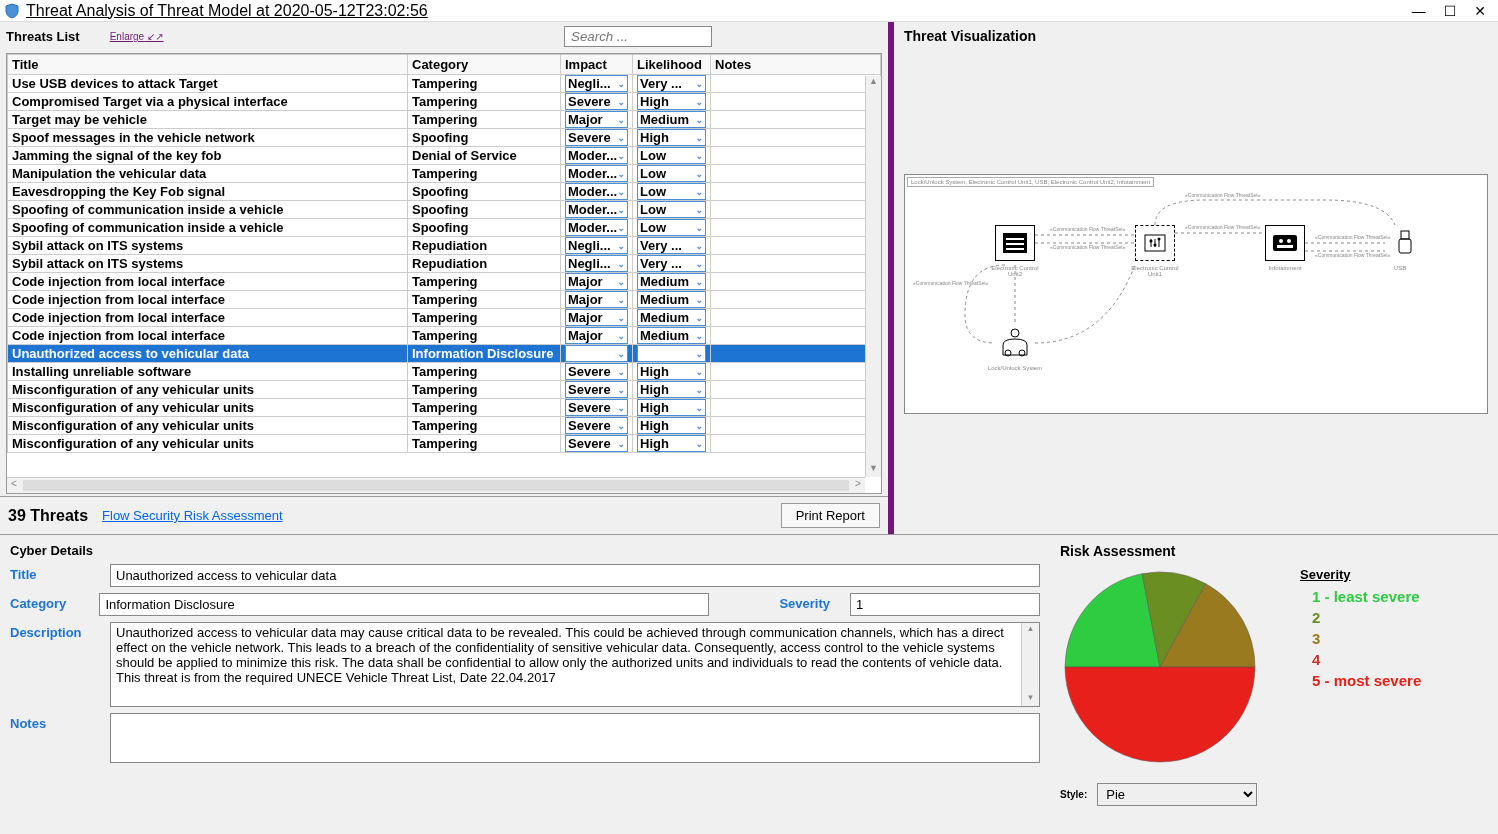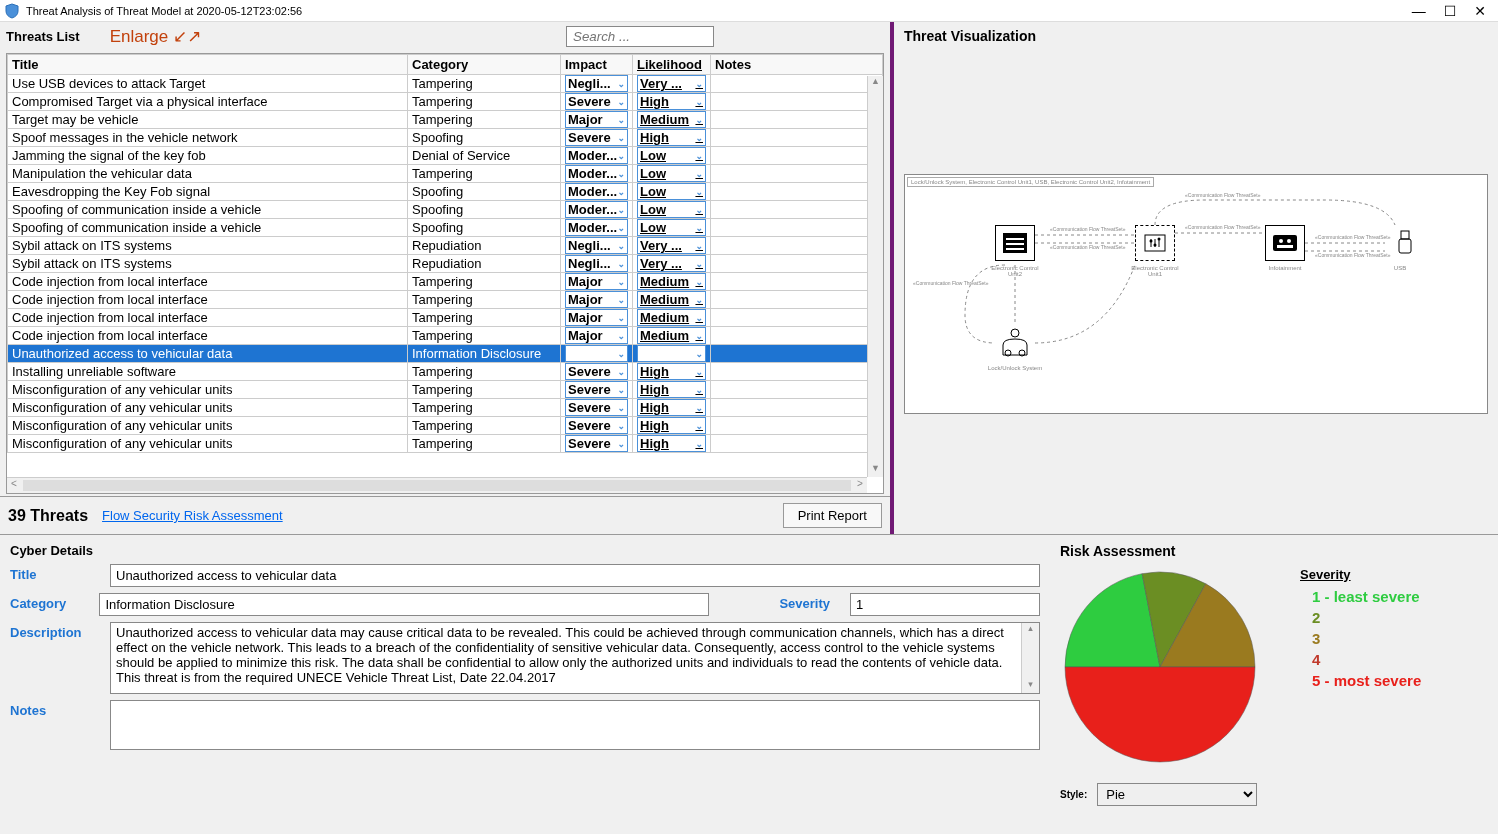--- a/index.html
+++ b/index.html
@@ -1,47 +1,47 @@
 <!DOCTYPE html>
 <html><head>
 <meta charset="utf-8">
 <style>
 * { box-sizing: border-box; margin: 0; padding: 0; }
 body { font-family: Arial, sans-serif; font-size: 12px; background: #f0f0f0; width: 1498px; height: 834px; overflow: hidden; }
 
 
 .titlebar { height: 22px; background: #fff; display: flex; align-items: center; padding: 0 4px; border-bottom: 1px solid #ddd; }
 .titlebar-icon { width: 16px; height: 16px; margin-right: 6px; }
-.titlebar-text { flex: 1; font-size: 11px; }
+.titlebar-text { flex: 1; font-size: 16px; text-decoration: underline; }
 .titlebar-btns { display: flex; gap: 18px; padding-right: 8px; }
 .titlebar-btns span { font-size: 14px; cursor: default; }
 
 
 .main { display: flex; height: 512px; }
-.left-panel { width: 894px; display: flex; flex-direction: column; border-right: 4px solid #701a75; }
+.left-panel { width: 894px; display: flex; flex-direction: column; border-right: 6px solid #701a75; }
 .right-panel { flex: 1; padding: 6px 10px; }
 
 
 .threats-header { display: flex; align-items: center; padding: 4px 6px; }
 .threats-header .label { font-weight: bold; font-size: 13px; margin-right: 30px; }
-.threats-header .enlarge { color: #c2410c; font-size: 17px; cursor: pointer; }
+.threats-header .enlarge { color: #701a75; text-decoration: underline; font-size: 10px; cursor: pointer; }
 .threats-header .search { margin-left: auto; border: 1px solid #888; padding: 2px 6px; width: 148px; font-style: italic; color: #888; margin-right: 170px; }
 
 
 .table-wrap { flex: 1; overflow: hidden; border: 1px solid #999; margin: 2px 6px 0 6px; position: relative; background: #fff; }
 .table { width: 100%; border-collapse: collapse; font-size: 13px; }
 .table th { text-align: left; padding: 2px 4px; border: 1px solid #ccc; background: #f8f8f8; font-weight: bold; }
 .table td { border: 1px solid #ccc; padding: 0px 4px; white-space: nowrap; overflow: hidden; }
 .table tr.selected td { background: #1e74d2; color: #fff; }
 .col-title { width: 400px; }
 .col-cat { width: 153px; }
 .col-impact { width: 72px; }
-.col-like { width: 78px; text-decoration: underline; }
+.col-like { width: 78px; }
 .col-notes { width: auto; }
-.table td.bold { font-weight: normal; }
+.table td.bold { font-weight: bold; }
 .dropdown-cell { display: flex; align-items: center; border: 1px solid #4a90d9; background: #fff; padding: 4px 2px; height: 17px; font-weight: bold; }
 .dropdown-cell .val { flex: 1; overflow: hidden; text-overflow: ellipsis; }
 .dropdown-cell .arrow { color: #4a90d9; font-size: 9px; }
 .scroll-v { position: absolute; right: 0; top: 22px; bottom: 16px; width: 16px; background: #f0f0f0; border-left: 1px solid #ccc; }
 .scroll-h { position: absolute; left: 0; right: 16px; bottom: 0; height: 16px; background: #f0f0f0; border-top: 1px solid #ccc; display: flex; }
 .scroll-h .thumb { flex: 1; background: #ddd; margin: 2px; }
 .scroll-h .arrow { width: 14px; text-align: center; font-size: 10px; color: #888; }
 .scroll-v .up, .scroll-v .down { height: 14px; text-align: center; font-size: 9px; color: #888; }
 
 
@@ -62,21 +62,21 @@
 .details { display: flex; height: 298px; border-top: 1px solid #999; }
 .details-left { width: 1050px; padding: 8px 10px; }
 .details-right { flex: 1; padding: 8px 10px; }
 .fieldset-label { font-weight: bold; font-size: 13px; margin-bottom: 6px; }
 .detail-row { display: flex; align-items: flex-start; margin-bottom: 6px; }
 .detail-row .lbl { width: 100px; color: #1e74d2; font-weight: bold; font-size: 13px; padding-top: 3px; }
 .detail-row .field { flex: 1; border: 1px solid #888; padding: 3px 5px; background: #fff; font-size: 13px; }
 .detail-row .field.small { width: 190px; flex: none; }
 .cat-sev-row { display: flex; }
 .cat-sev-row .sev-lbl { color: #1e74d2; font-weight: bold; margin-left: 70px; margin-right: 20px; padding-top: 3px; font-size: 13px; }
-.textarea { height: 72px; resize: none; position: relative; padding-right: 20px; overflow: hidden; line-height: 1.15; }
+.textarea { height: 85px; resize: none; position: relative; padding-right: 20px; overflow: hidden; line-height: 1.15; }
 .textarea-scroll { position: absolute; right: 0; top: 0; bottom: 0; width: 18px; background: #f0f0f0; border-left: 1px solid #ccc; }
 .textarea-scroll .up, .textarea-scroll .down { height: 14px; text-align: center; font-size: 9px; color: #888; }
 .notes-area { height: 50px; }
 
 
 .risk-title { font-weight: bold; font-size: 14px; margin-bottom: 8px; }
 .risk-body { display: flex; gap: 40px; }
 .pie-container { width: 200px; height: 200px; position: relative; }
 .legend { }
 .legend-title { font-weight: bold; text-decoration: underline; font-size: 13px; margin-bottom: 6px; }

